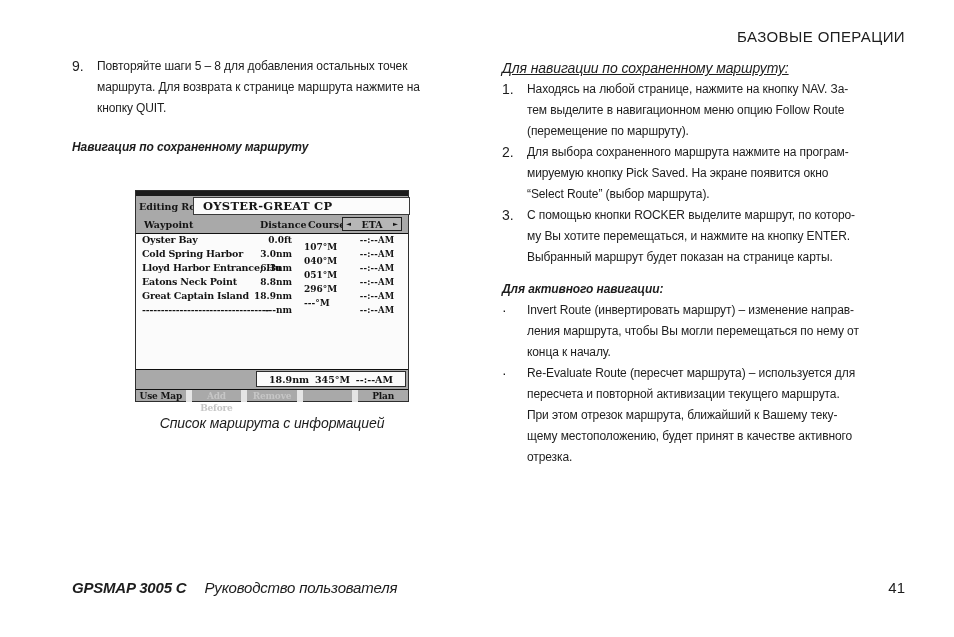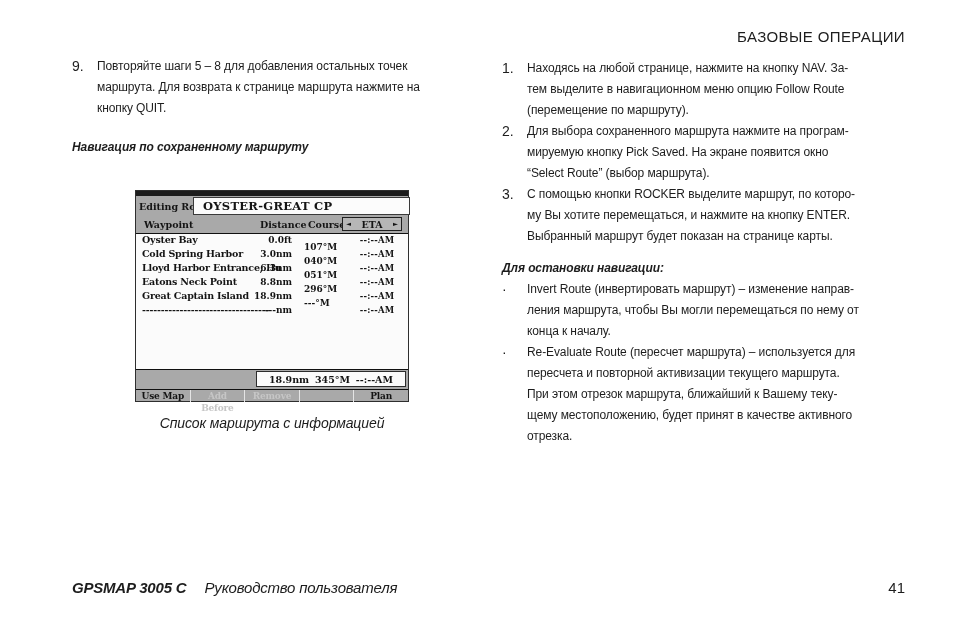--- a/index.html
+++ b/index.html
@@ -53,21 +53,21 @@
   .c-dist{position:absolute;left:98px;width:58px;top:1px;text-align:right;font-size:9px;}
   .c-course{position:absolute;left:168px;width:38px;top:8px;text-align:left;font-size:9px;}
   .c-eta{position:absolute;left:214px;width:54px;top:1px;text-align:center;font-size:8.5px;letter-spacing:.2px;}
   .d-summary{position:relative;height:19px;}
   .d-sumbox{
     position:absolute;left:120px;top:1px;right:2px;bottom:2px;background:#fbfbfb;
     border:1px solid #2c2c2c;display:flex;align-items:center;justify-content:space-between;
     padding:0 12px;font-size:9.5px;font-weight:bold;
   }
   .d-softkeys{display:flex;height:12px;border-top:1px solid #101010;}
-  .d-softkeys .sk{flex:1;border-right:1px solid #e5e5e5;text-align:center;font-size:9px;font-weight:bold;line-height:12px;letter-spacing:-.2px;}
+  .d-softkeys .sk{flex:1;border-right:6px solid #e5e5e5;text-align:center;font-size:9px;font-weight:bold;line-height:12px;letter-spacing:-.2px;}
   .d-softkeys .sk:last-child{border-right:none;}
   .d-softkeys .sk.dim{color:#c6c6c6;}
 
   .caption{width:274px;margin:13px 0 0 63px;text-align:center;font-style:italic;font-size:14px;letter-spacing:-.1px;}
 
   .footer{position:absolute;left:72px;right:49px;top:579px;font-size:15px;height:22px;}
   .f-model{font-weight:bold;font-style:italic;letter-spacing:-.2px;}
   .f-title{font-style:italic;margin-left:14px;letter-spacing:-.2px;}
   .f-page{position:absolute;right:0;top:0;}
 </style>
@@ -160,41 +160,42 @@
         <span class="sk dim">Remove</span>
         <span class="sk"></span>
         <span class="sk">Plan</span>
       </div>
     </div>
 
     <div class="caption">Список маршрута с информацией</div>
   </div>
 
   <div class="col-right">
+    <div class="uheading">Для навигации по сохраненному маршруту:</div>
 
     <div class="li">
       <span class="marker">1.</span>
       <div class="txt">Находясь на любой странице, нажмите на кнопку NAV. За-
 тем выделите в навигационном меню опцию Follow Route
 (перемещение по маршруту).</div>
     </div>
     <div class="li">
       <span class="marker">2.</span>
       <div class="txt">Для выбора сохраненного маршрута нажмите на програм-
 мируемую кнопку Pick Saved. На экране появится окно
 “Select Route” (выбор маршрута).</div>
     </div>
     <div class="li">
       <span class="marker">3.</span>
       <div class="txt">С помощью кнопки ROCKER выделите маршрут, по которо-
 му Вы хотите перемещаться, и нажмите на кнопку ENTER.
 Выбранный маршрут будет показан на странице карты.</div>
     </div>
 
-    <h2 class="sec">Для остановки навигации:</h2>
+    <h2 class="sec">Для активного навигации:</h2>
 
     <div class="li">
       <span class="marker">·</span>
       <div class="txt">Invert Route (инвертировать маршрут) – изменение направ-
 ления маршрута, чтобы Вы могли перемещаться по нему от
 конца к началу.</div>
     </div>
     <div class="li">
       <span class="marker">·</span>
       <div class="txt">Re-Evaluate Route (пересчет маршрута) – используется для

